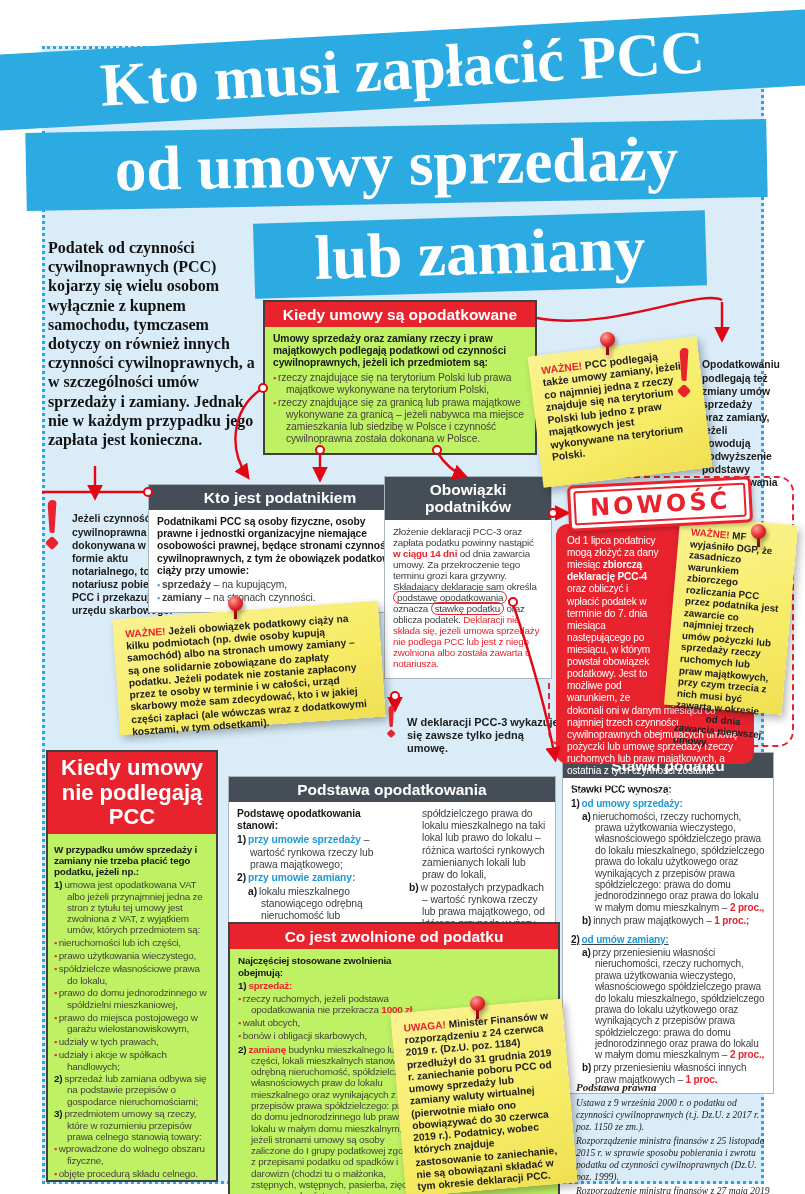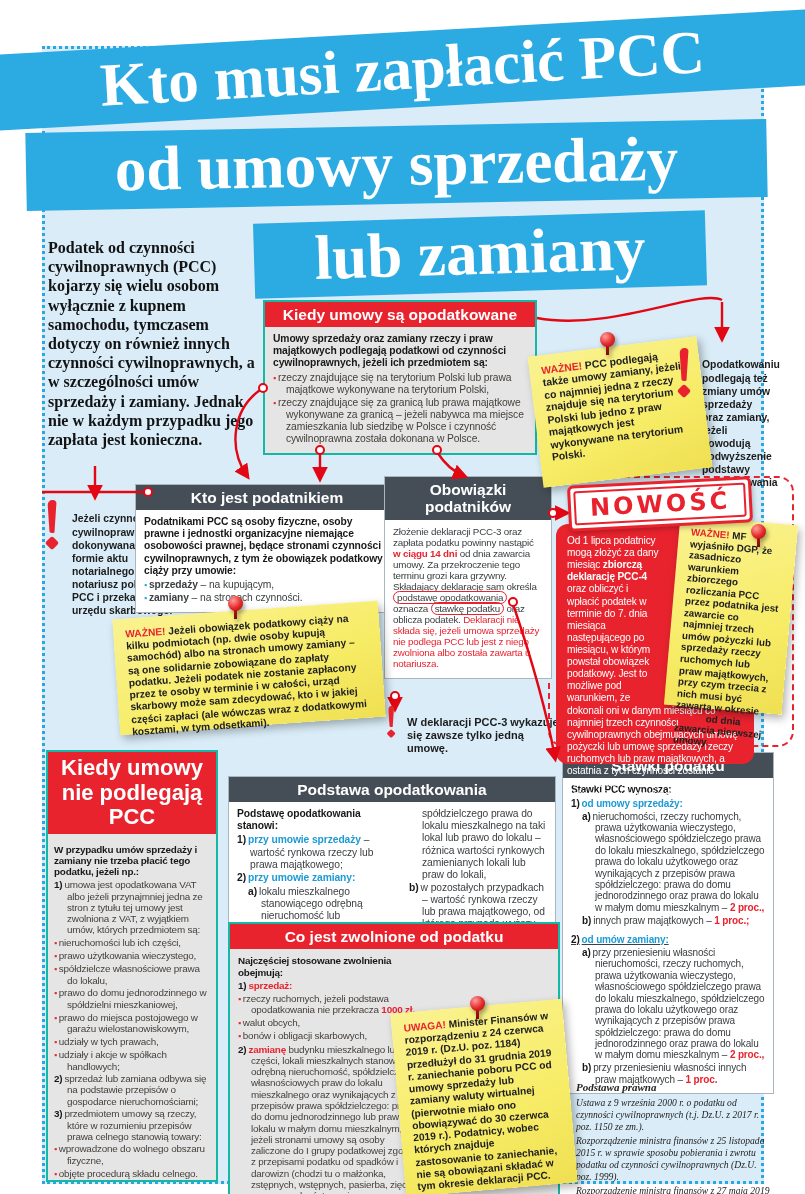--- a/index.html
+++ b/index.html
@@ -17,21 +17,21 @@
   .b1{left:-8px;top:32px;width:821px;height:76px;font-size:61px;line-height:74px;transform:rotate(-3.2deg);}
   .b2{left:26px;top:126px;width:741px;height:78px;font-size:63px;line-height:76px;transform:rotate(-1.1deg);}
   .b3{left:254px;top:217px;width:452px;height:75px;font-size:63px;line-height:72px;transform:rotate(-1.7deg);}
 
   .intro{position:absolute;left:48px;top:222px;width:212px;z-index:3;
          font:700 16px/1.2 "Liberation Serif",serif;color:#131313;}
 
   
   .panel{position:absolute;z-index:3;}
   .panel .hd{color:#fff;font-weight:700;text-align:center;font-size:15.5px;line-height:1.12;padding:4px 2px;}
-  .panel-red{border:2px solid #14b8a6;background:#e5e5e5;}
+  .panel-red{border:2px solid #404040;background:#bef264;}
   .panel-red .hd{background:#e8232e;}
   .panel-dark{border:1px solid #a9b6bd;background:#ffffff;}
   .panel-dark .hd{background:#454e57;}
   .bd{padding:6px 8px 8px;font-size:10.3px;line-height:1.17;letter-spacing:-0.1px;color:#3c4043;}
   .panel-red .bd{color:#46403b;}
   .bold-intro{font-weight:700;color:#181818;margin:0 0 2px;}
 
   .row{padding-left:13px;text-indent:-13px;margin-top:1.5px;}
   .row.sub{padding-left:24px;text-indent:-13px;}
   .row.gap{margin-top:8px;text-decoration:underline;}
@@ -40,21 +40,21 @@
   .panel-red .row.bullet .m{color:#e8232e;}
   .bx-podatnik .row.bullet .m{color:#2aa4de;}
   .ld{font-weight:700;}
   .blue-ld .ld{color:#1d9ad6;}
   .red-ld .ld{color:#e8232e;}
   .tl{color:#e8232e;font-weight:700;}
   .redtxt{color:#e8232e;}
   .circ{border:1.5px solid #e8232e;border-radius:9px;padding:0 3px;}
 
   .bx-opodatkowane{left:263px;top:300px;width:274px;}
-  .bx-podatnik{left:135px;top:484px;width:264px;}
+  .bx-podatnik{left:148px;top:484px;width:264px;}
   .bx-obowiazki{left:384px;top:476px;width:168px;}
   .bx-obowiazki .bd{font-size:9.8px;line-height:1.13;letter-spacing:-0.2px;}
   .bx-niepodlegaja{left:46px;top:750px;width:172px;height:432px;overflow:hidden;}
   .bx-niepodlegaja .hd{font-size:22px;}
   .bx-niepodlegaja .bd{font-size:9.9px;line-height:1.13;letter-spacing:-0.2px;padding:10px 6px;}
   .bx-podstawa{left:228px;top:776px;width:328px;}
   .cols{column-count:2;column-gap:12px;}
   .bx-zwolnione{left:228px;top:922px;width:332px;}
   .bx-zwolnione .bd{font-size:9.9px;line-height:1.14;letter-spacing:-0.2px;}
   .zw-sp{float:right;width:128px;height:195px;margin:52px -6px 0 5px;}

